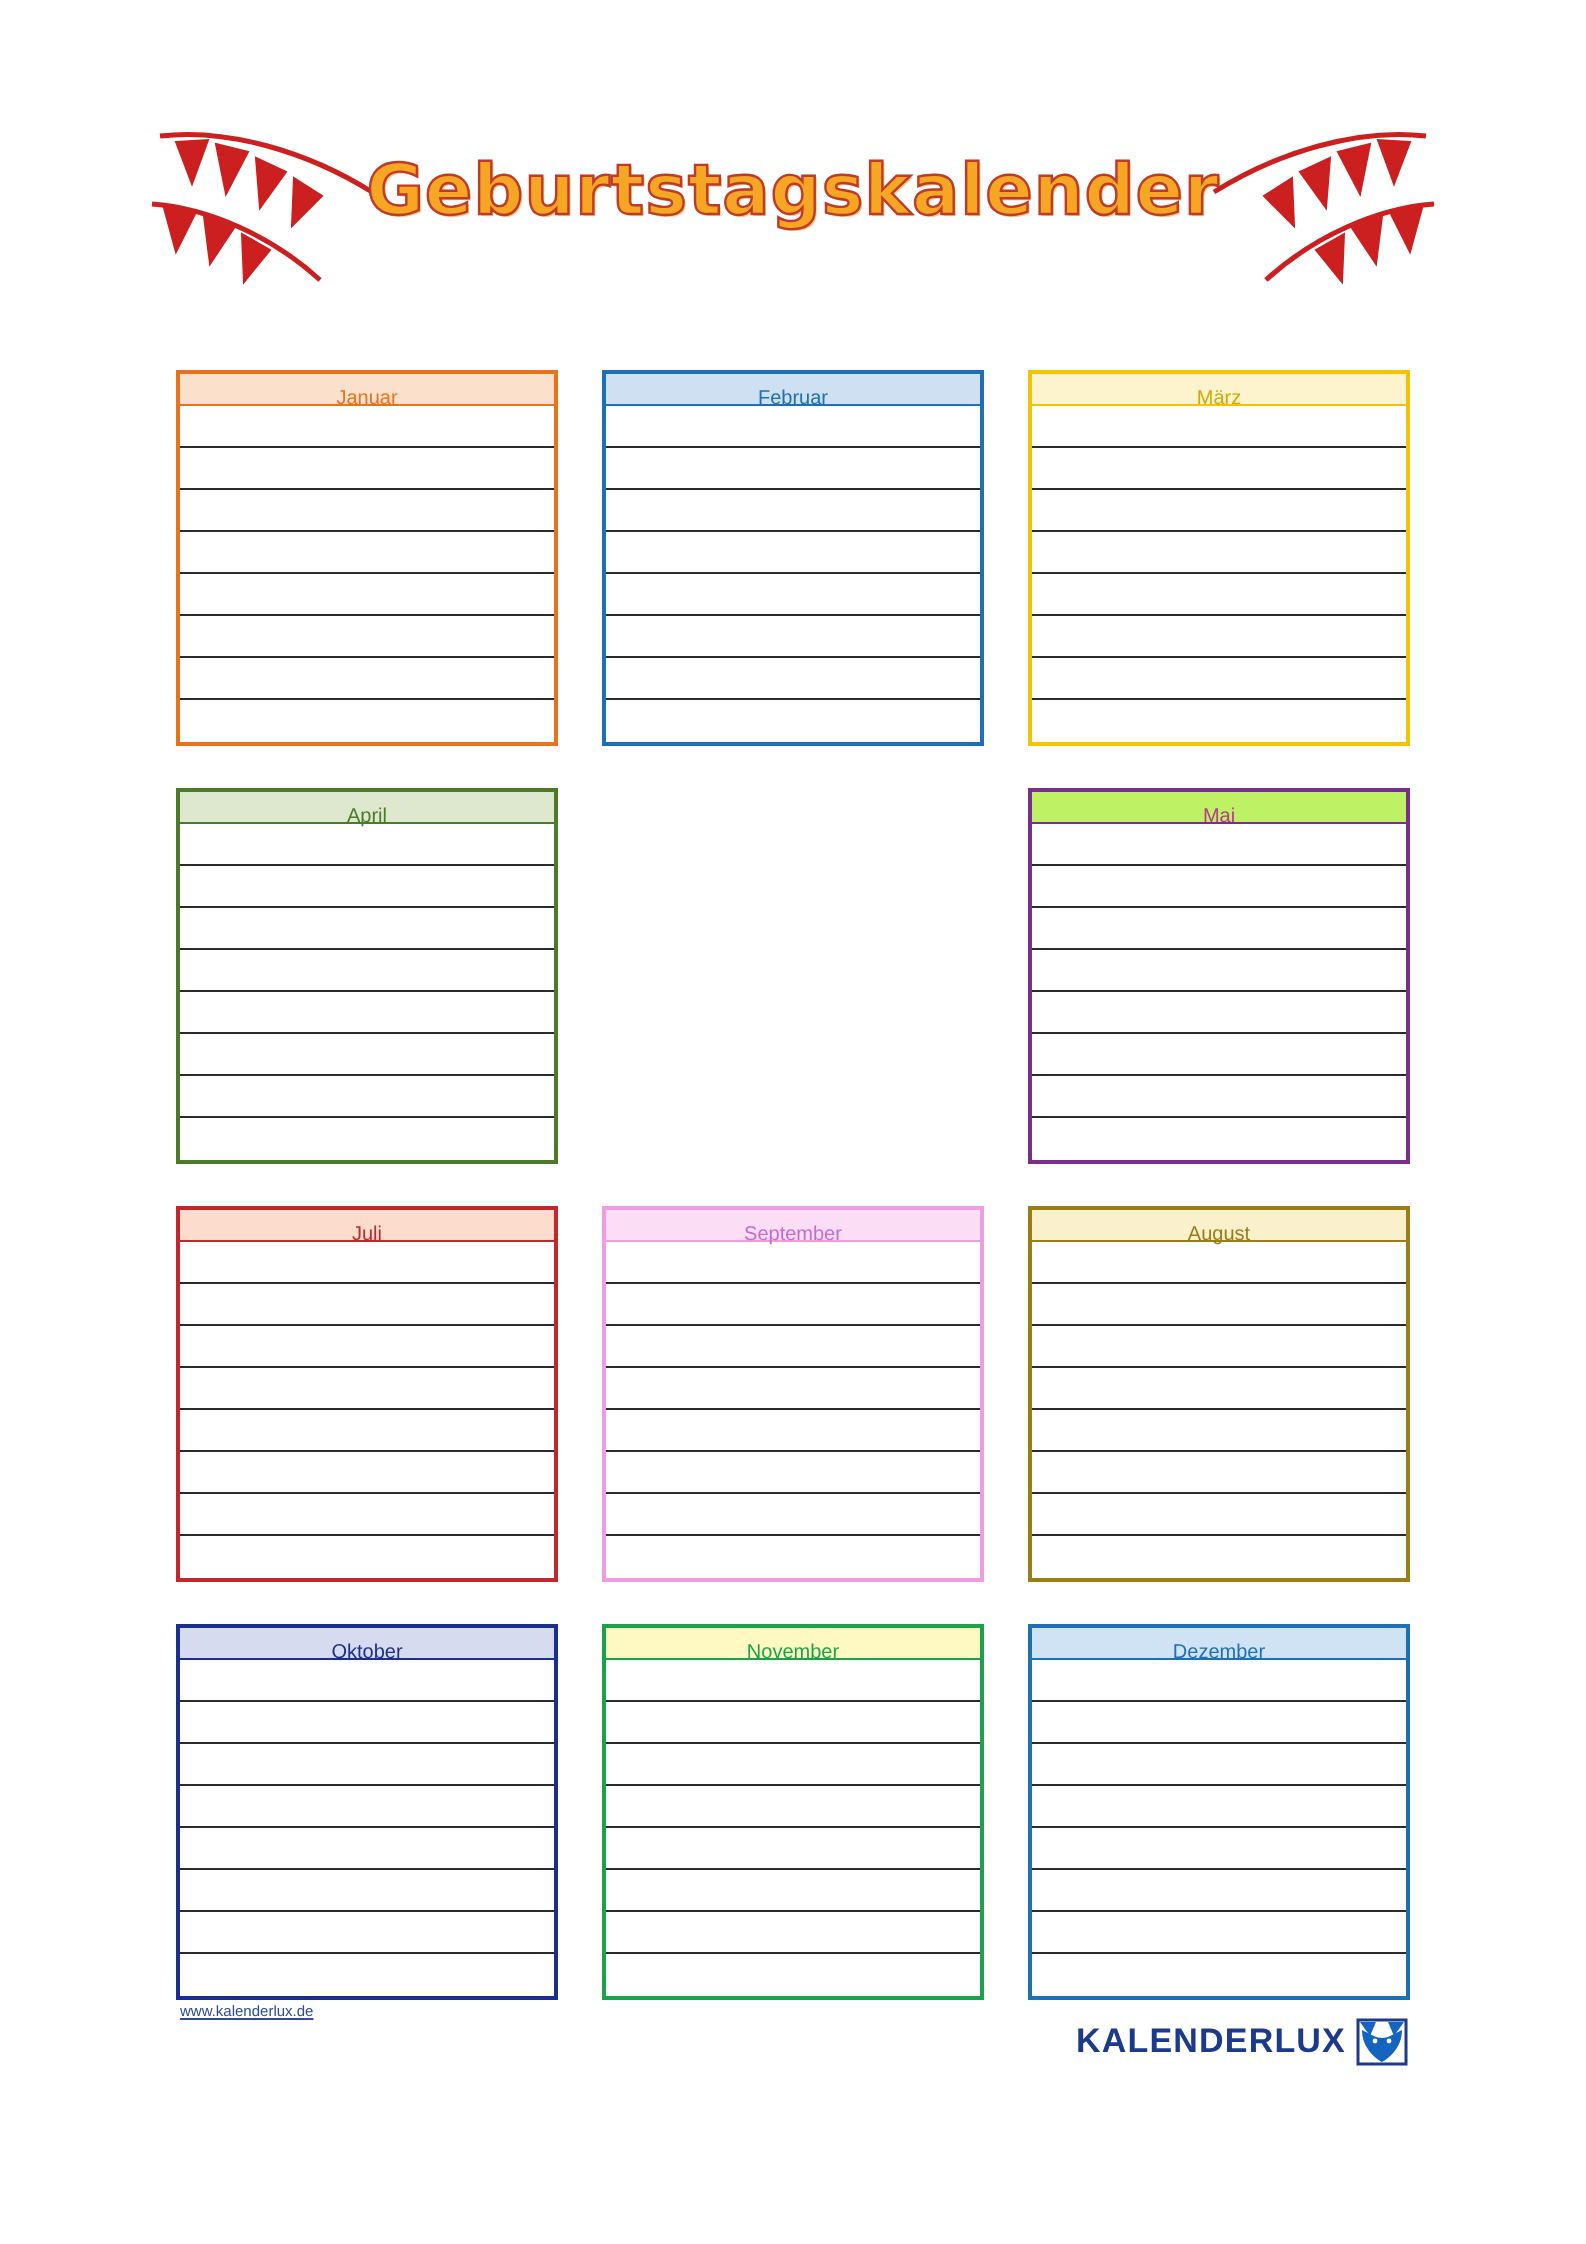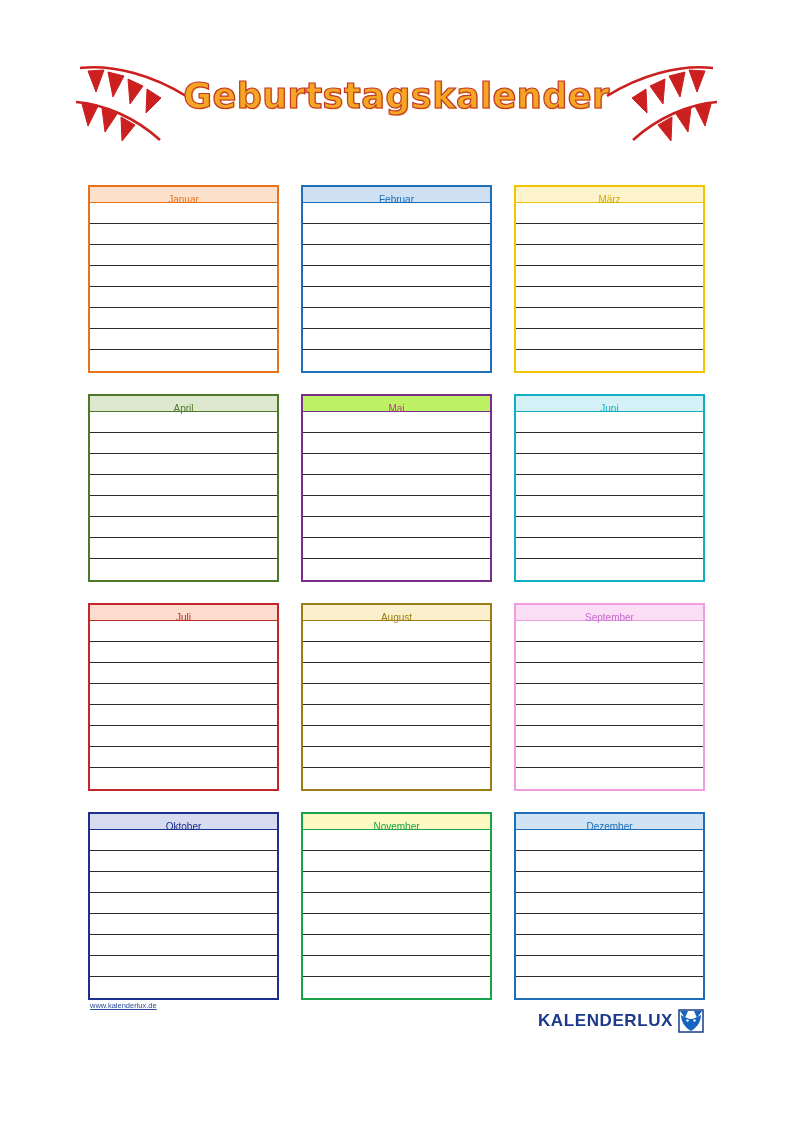--- a/index.html
+++ b/index.html
@@ -225,64 +225,51 @@
           <div class="line"></div>
           <div class="line"></div>
           <div class="line"></div>
           <div class="line"></div>
           <div class="line"></div>
           <div class="line"></div>
           <div class="line"></div>
           <div class="line last"></div>
         </div>
       </div>
-      <div class="month" style="border-color: rgb(16, 174, 194);">
-        <div class="month-title" style="background: rgb(211, 241, 246); color: rgb(16, 174, 194); border-bottom-color: rgb(16, 174, 194);">Juni</div>
-        <div class="lines">
-          <div class="line"></div>
-          <div class="line"></div>
-          <div class="line"></div>
-          <div class="line"></div>
-          <div class="line"></div>
-          <div class="line"></div>
-          <div class="line"></div>
-          <div class="line last"></div>
-        </div>
-      </div>
     </div>
 
     <div class="row">
       <div class="month" style="border-color: rgb(193, 39, 45);">
         <div class="month-title" style="background: rgb(251, 220, 205); color: rgb(193, 39, 45); border-bottom-color: rgb(193, 39, 45);">Juli</div>
         <div class="lines">
           <div class="line"></div>
           <div class="line"></div>
           <div class="line"></div>
           <div class="line"></div>
           <div class="line"></div>
           <div class="line"></div>
           <div class="line"></div>
           <div class="line last"></div>
         </div>
       </div>
+      <div class="month" style="border-color: rgb(239, 156, 224);">
+        <div class="month-title" style="background: rgb(251, 221, 245); color: rgb(199, 107, 208); border-bottom-color: rgb(239, 156, 224);">September</div>
+        <div class="lines">
+          <div class="line"></div>
+          <div class="line"></div>
+          <div class="line"></div>
+          <div class="line"></div>
+          <div class="line"></div>
+          <div class="line"></div>
+          <div class="line"></div>
+          <div class="line last"></div>
+        </div>
+      </div>
       <div class="month" style="border-color: rgb(154, 125, 20);">
         <div class="month-title" style="background: rgb(251, 240, 204); color: rgb(154, 125, 20); border-bottom-color: rgb(154, 125, 20);">August</div>
-        <div class="lines">
-          <div class="line"></div>
-          <div class="line"></div>
-          <div class="line"></div>
-          <div class="line"></div>
-          <div class="line"></div>
-          <div class="line"></div>
-          <div class="line"></div>
-          <div class="line last"></div>
-        </div>
-      </div>
-      <div class="month" style="border-color: rgb(239, 156, 224);">
-        <div class="month-title" style="background: rgb(251, 221, 245); color: rgb(199, 107, 208); border-bottom-color: rgb(239, 156, 224);">September</div>
         <div class="lines">
           <div class="line"></div>
           <div class="line"></div>
           <div class="line"></div>
           <div class="line"></div>
           <div class="line"></div>
           <div class="line"></div>
           <div class="line"></div>
           <div class="line last"></div>
         </div>

